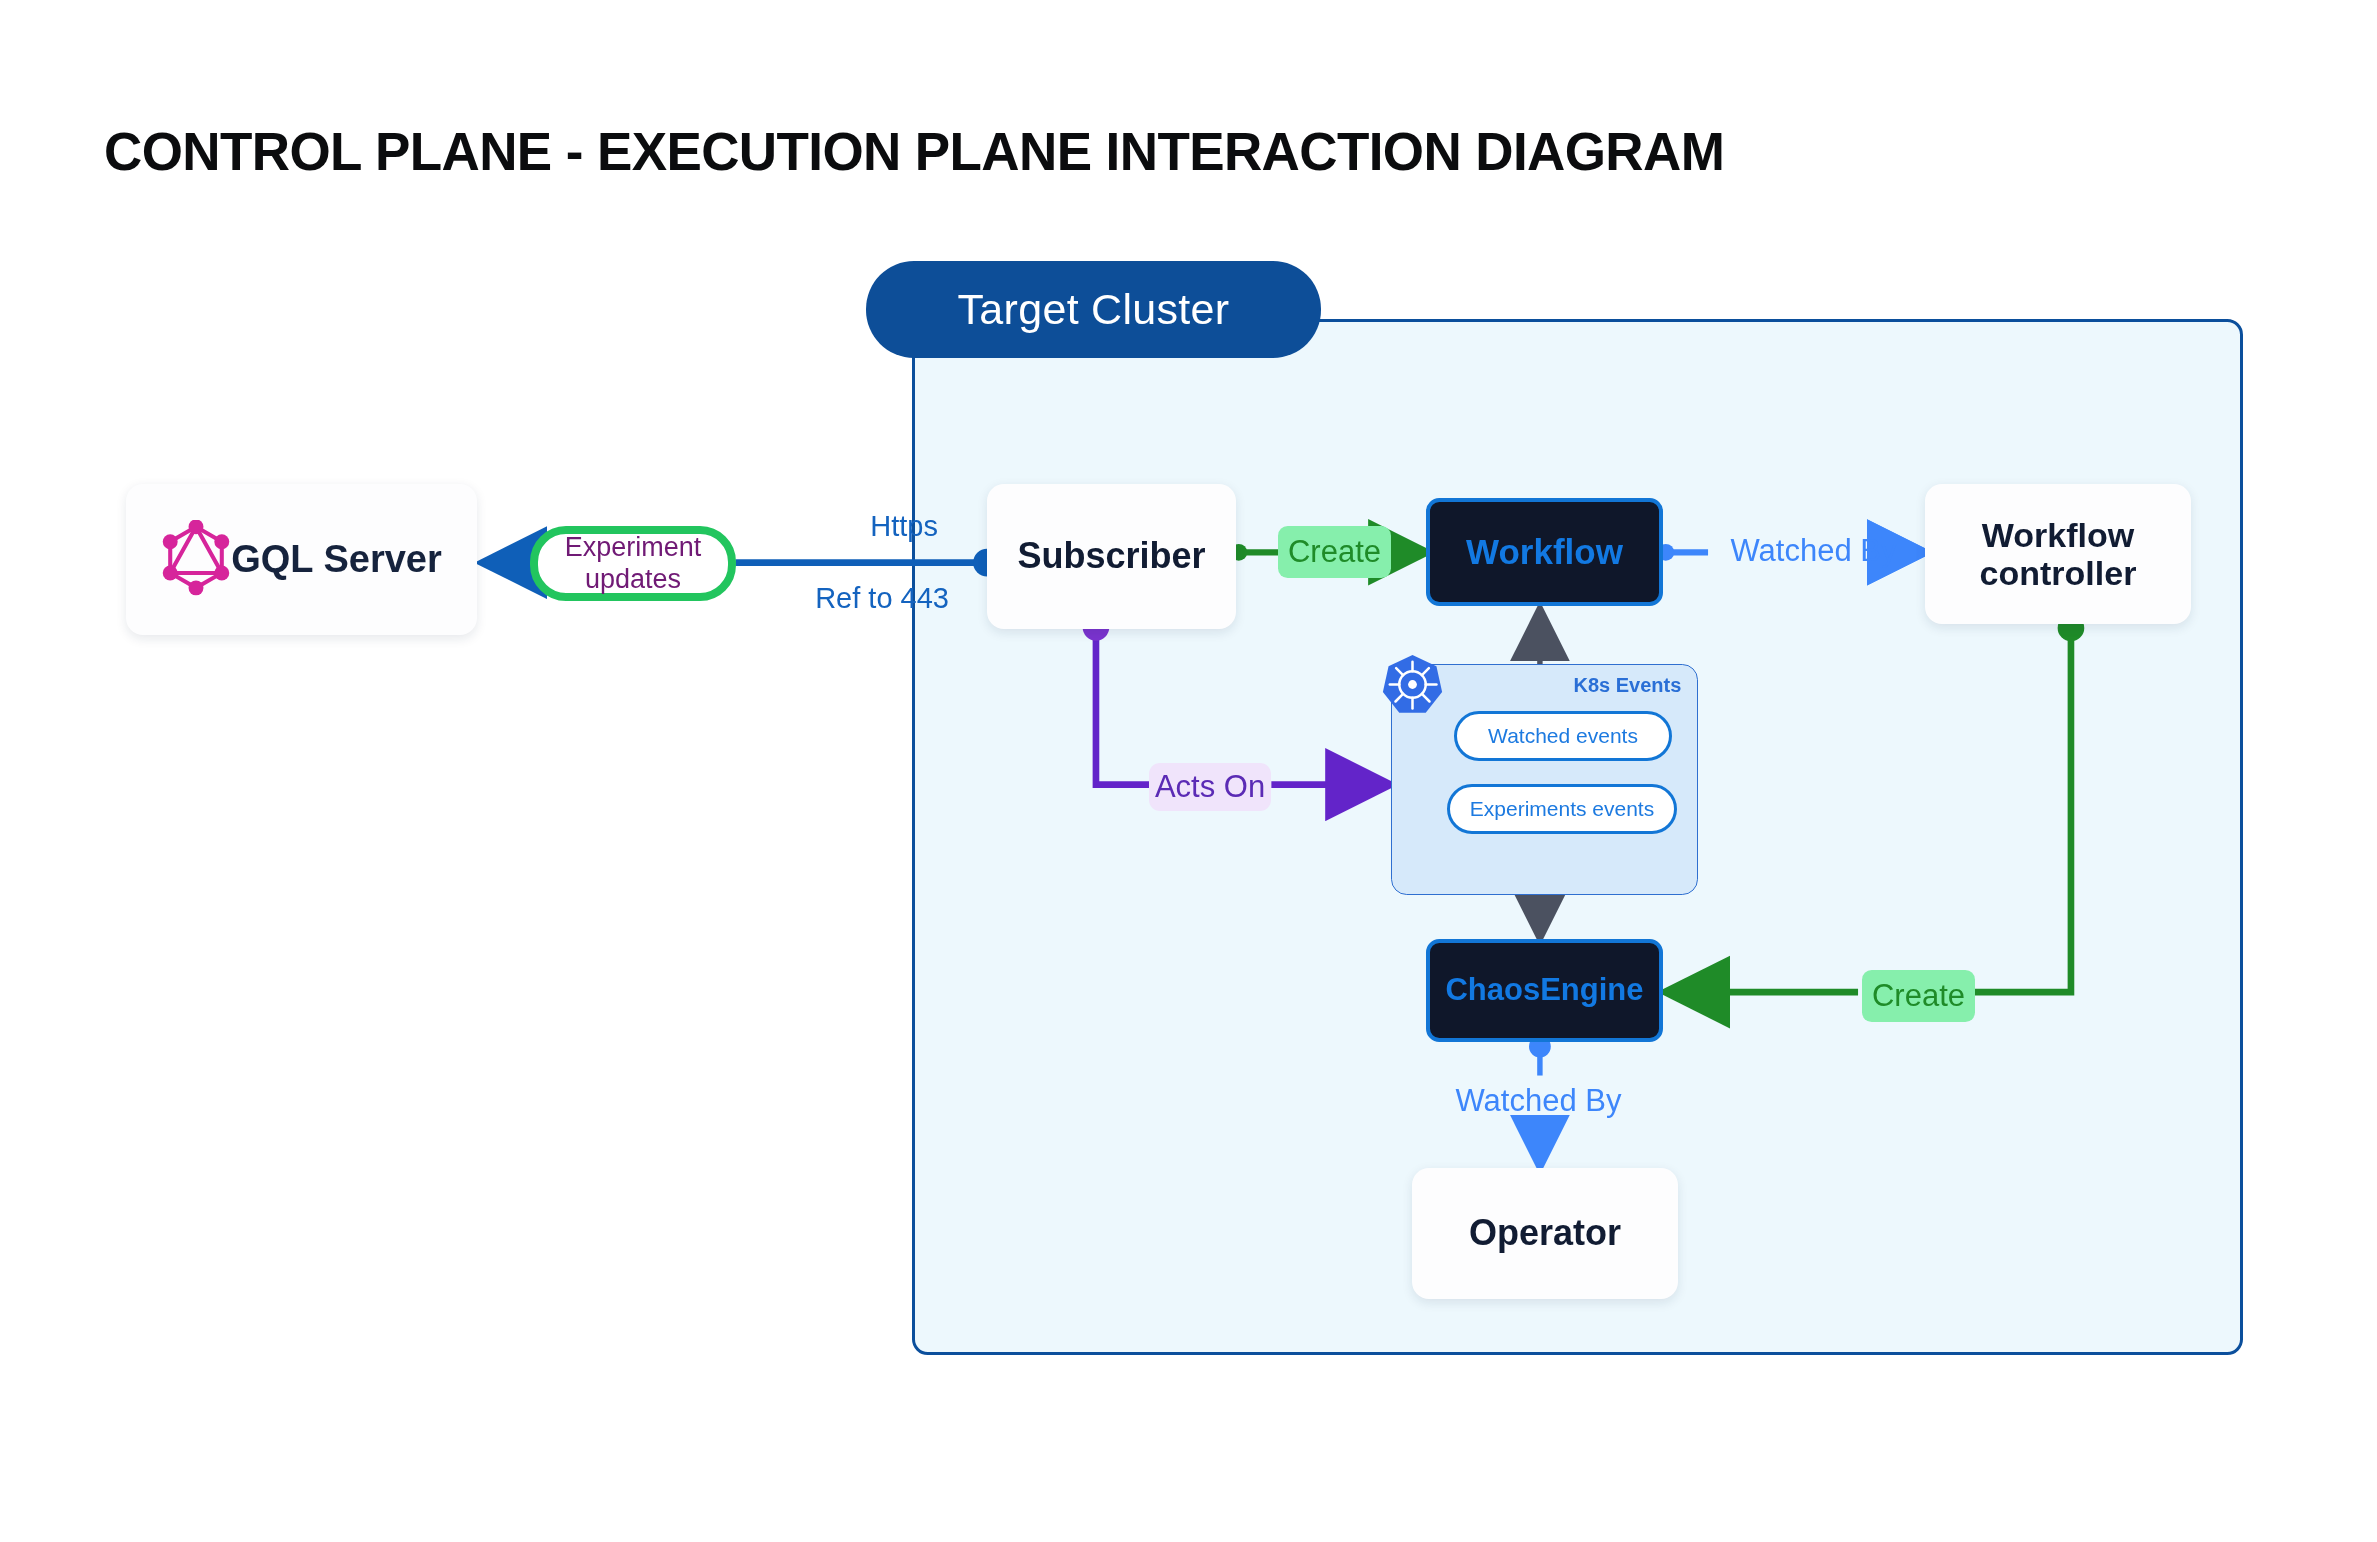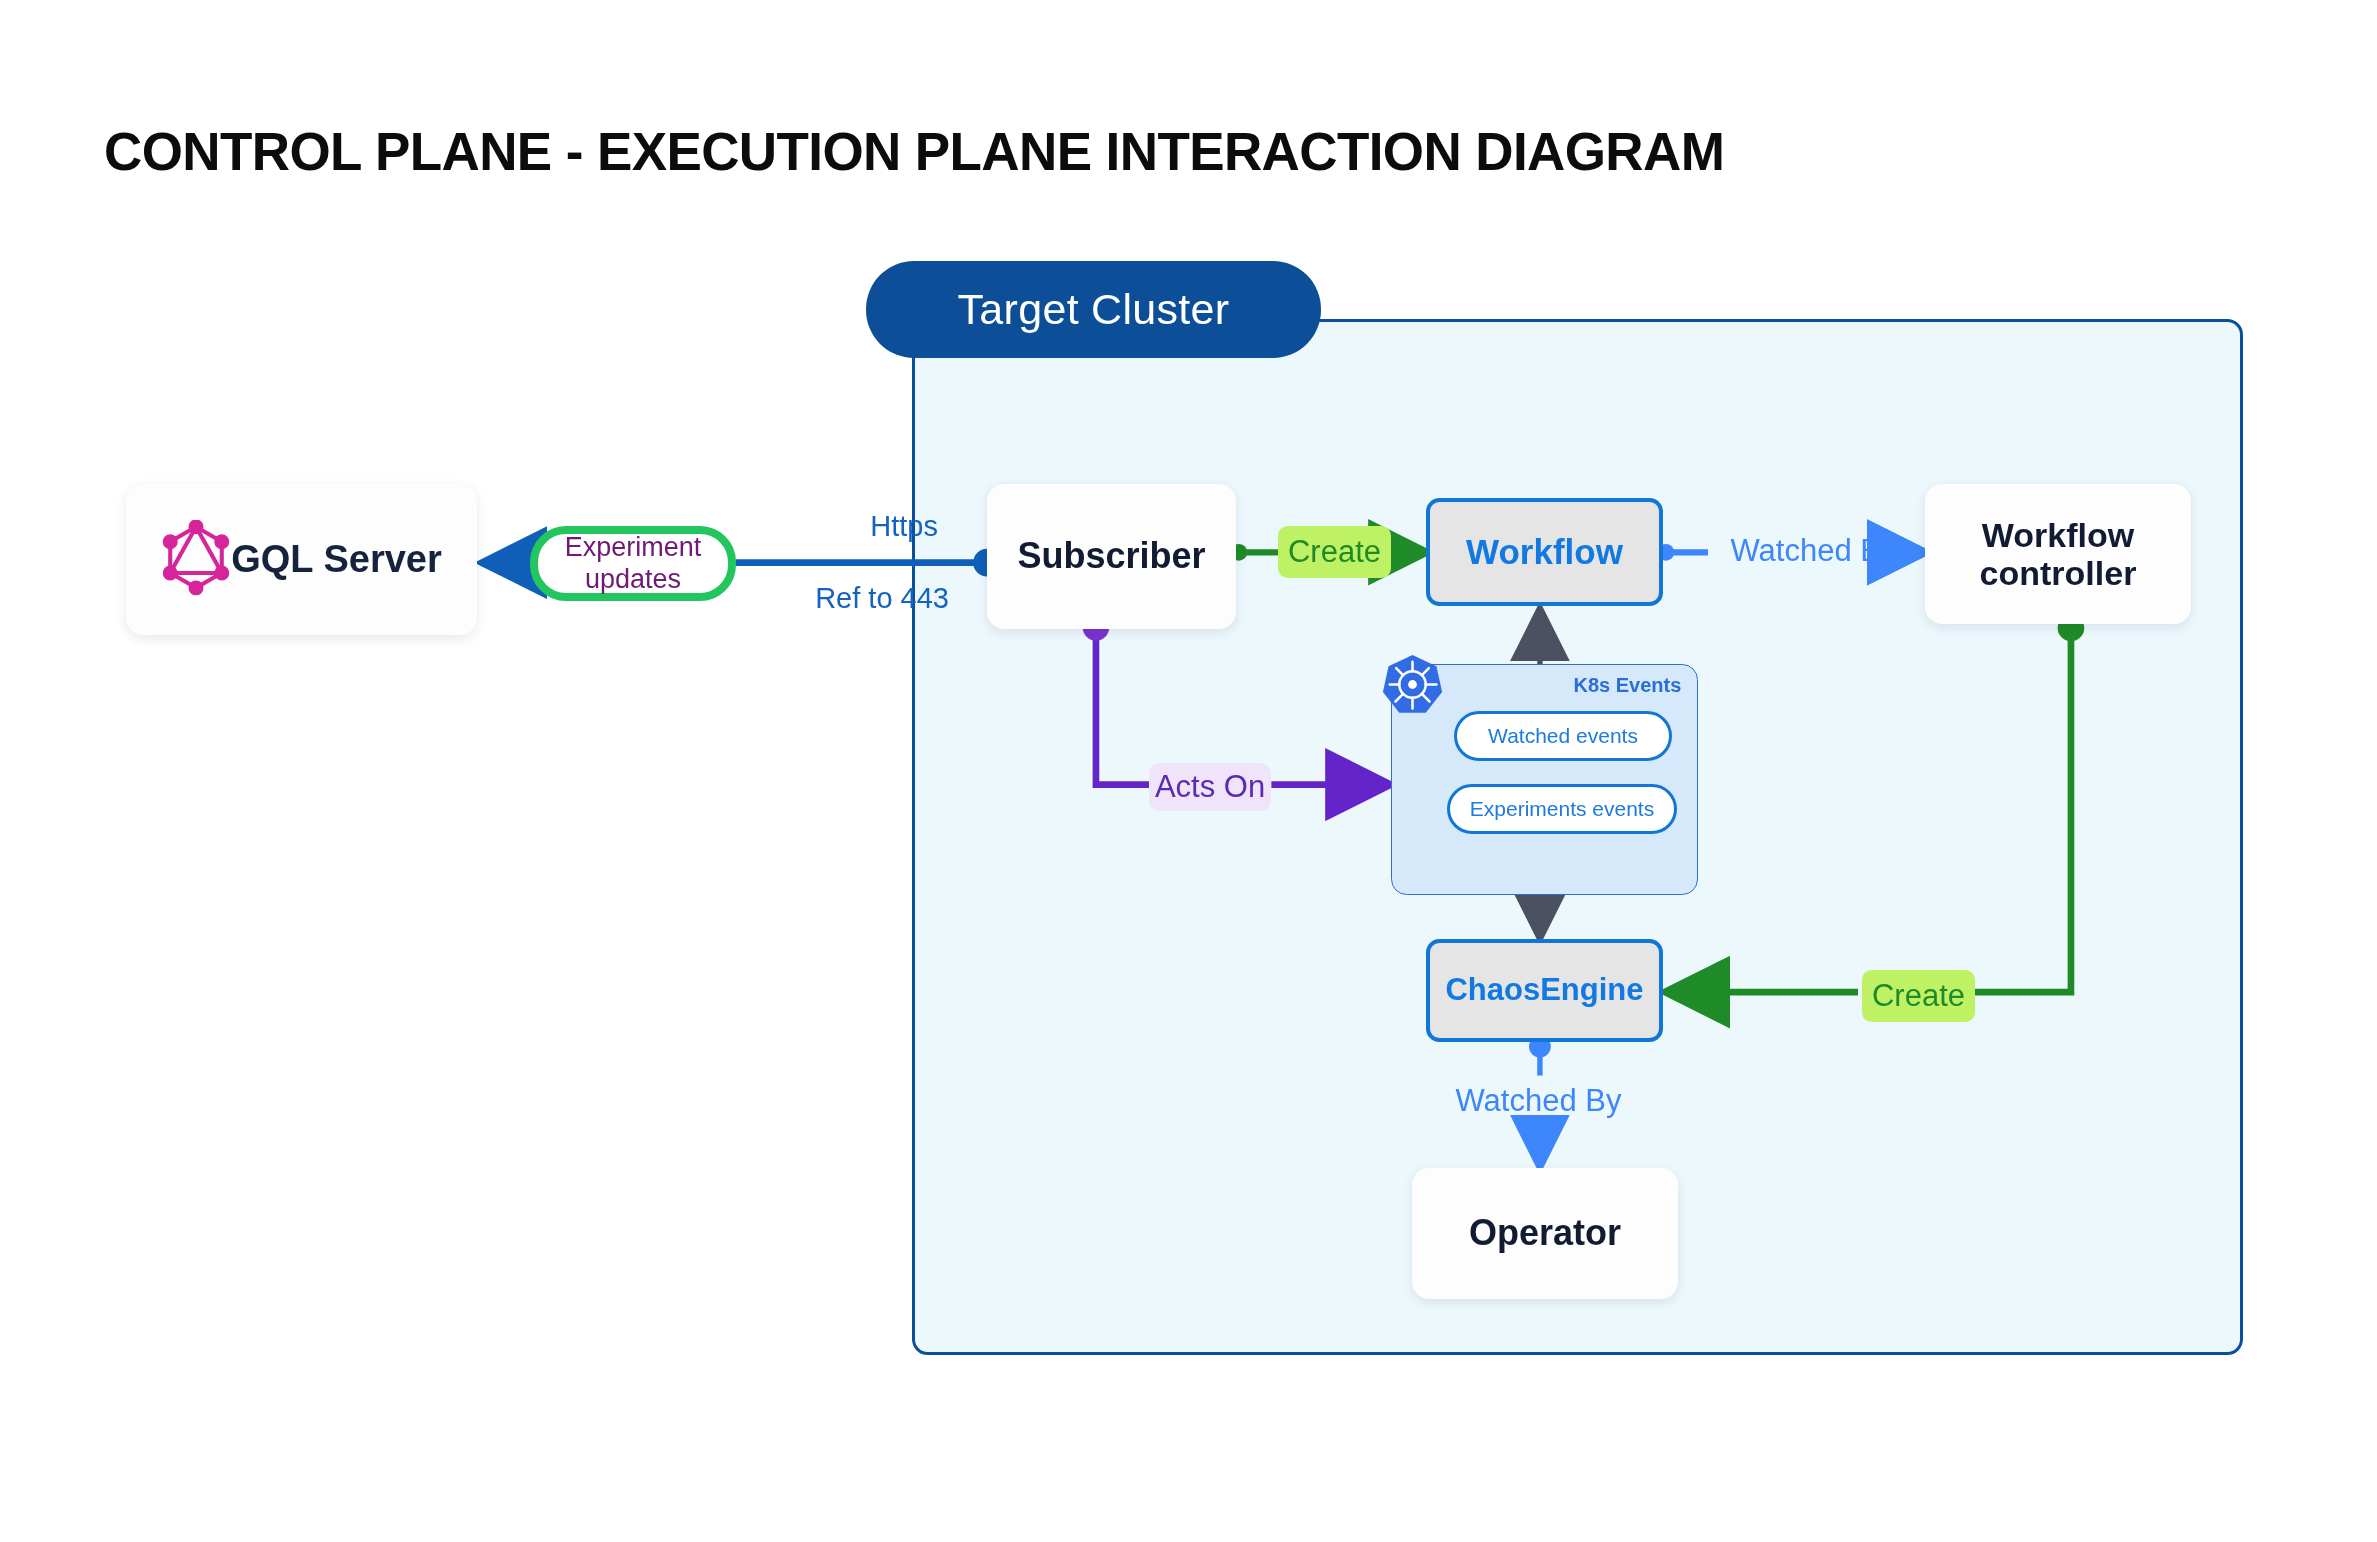--- a/index.html
+++ b/index.html
@@ -38,21 +38,21 @@
     position:absolute;box-sizing:border-box;
     display:flex;align-items:center;justify-content:center;
     text-align:center;line-height:1.12;
   }
   .node-plain{
     background:#fdfdfe;border-radius:17px;
     box-shadow:0 3.6px 11px rgba(20,40,70,.10);
     color:#111c33;font-weight:bold;
   }
   .node-outline{
-    background:#e5e5e5;border:4.8px solid #1276d6;border-radius:13.3px;
+    background:#0f172a;border:4.8px solid #1276d6;border-radius:13.3px;
     color:#1279e2;font-weight:bold;
   }
 
   #gql-server{left:126px;top:484px;width:351px;height:151px;}
   .gql-inner{display:flex;align-items:center;}
   .gql-label{font-size:38px;font-weight:bold;color:#16233d;}
 
   #subscriber{left:987px;top:484px;width:249px;height:145px;font-size:36px;}
   #workflow{left:1426px;top:498px;width:237px;height:108px;font-size:35px;}
   #workflow-controller{left:1925px;top:484px;width:266px;height:140px;font-size:34px;}
@@ -90,21 +90,21 @@
   .lbl-pill-blue{
     background:#ffffff;border:8px solid #22c55e;border-radius:36px;
     color:#701a75;font-size:27px;
     white-space:normal;
   }
   #lbl-experiment-updates{left:530px;top:526px;width:206px;height:75px;}
 
   #lbl-https{left:805px;top:510px;width:133px;height:34px;color:#1463bf;font-size:29px;justify-content:flex-end;}
   #lbl-ref443{left:792px;top:582px;width:157px;height:34px;color:#1463bf;font-size:29px;justify-content:flex-end;}
 
-  .lbl-green{background:#bef264;border-radius:9.7px;color:#1f8b28;font-size:31px;padding:3.6px 11px;}
+  .lbl-green{background:#86efac;border-radius:9.7px;color:#1f8b28;font-size:31px;padding:3.6px 11px;}
   #lbl-create-1{left:1278px;top:526px;width:113px;height:52px;}
   #lbl-create-2{left:1862px;top:970px;width:113px;height:52px;}
 
   .lbl-blue{color:#3d86fb;font-size:31px;}
   #lbl-watched-1{left:1708px;top:528px;width:211px;height:46px;}
   #lbl-watched-2{left:1448px;top:1078px;width:181px;height:46px;}
 
   .lbl-purple{background:#f0e4fb;border-radius:11px;color:#5b2bb5;font-size:31px;padding:12px 12px;}
   #lbl-acts-on{left:1149px;top:763px;width:122px;height:48px;}
 </style>

